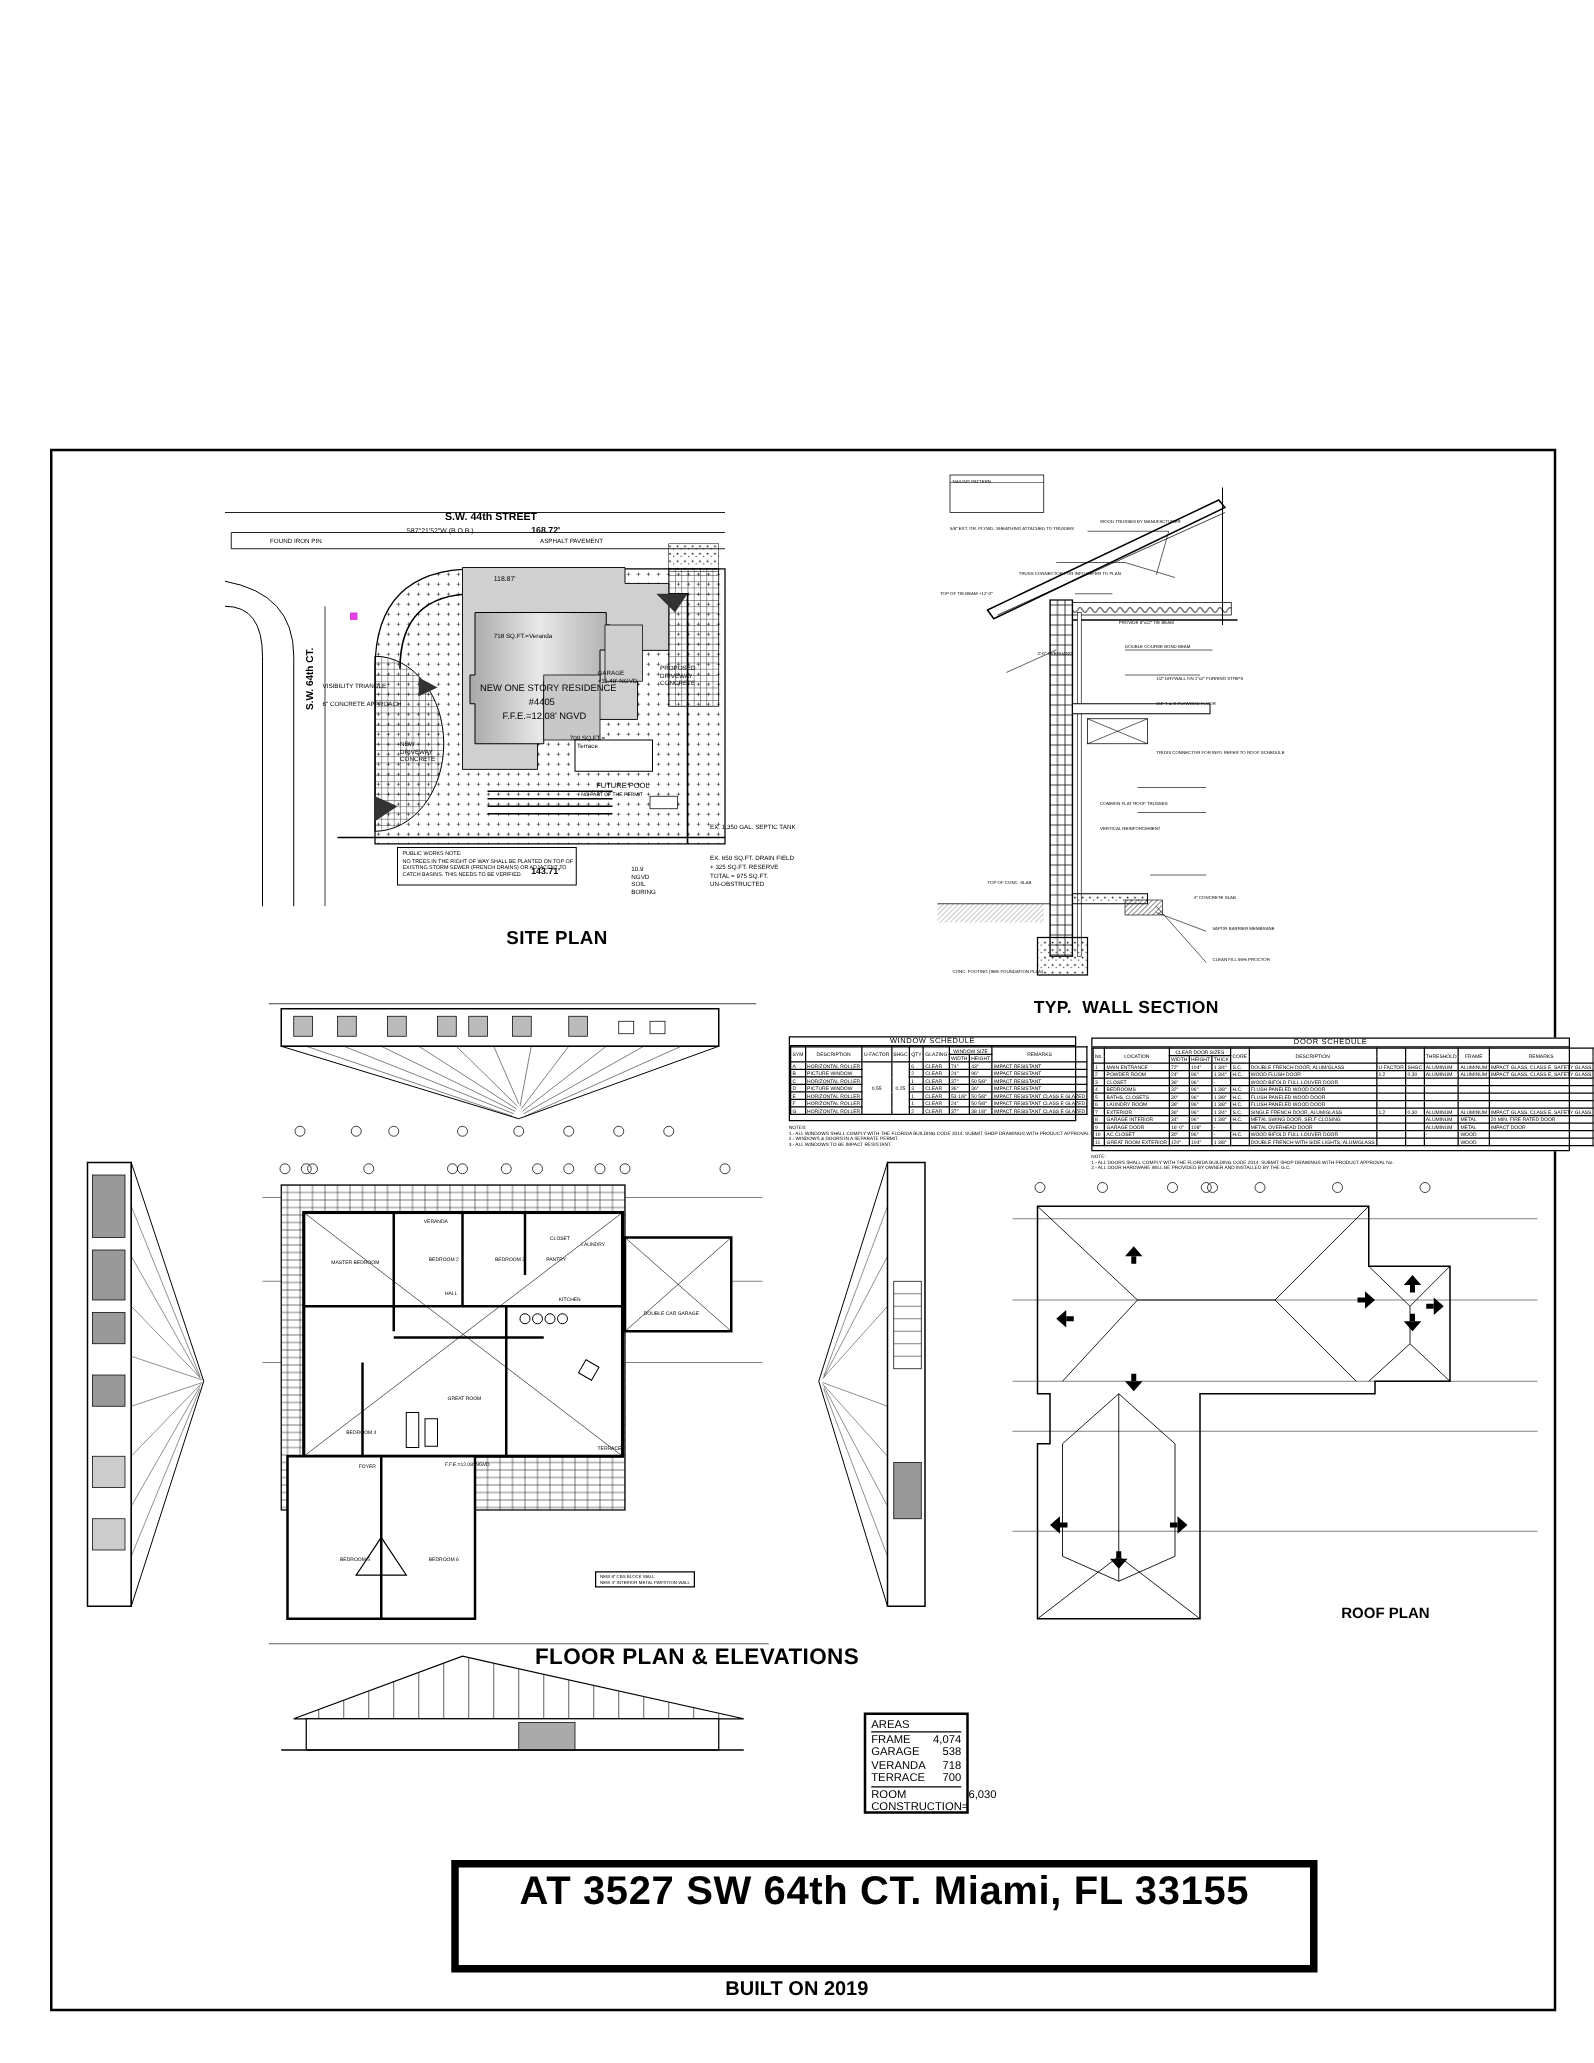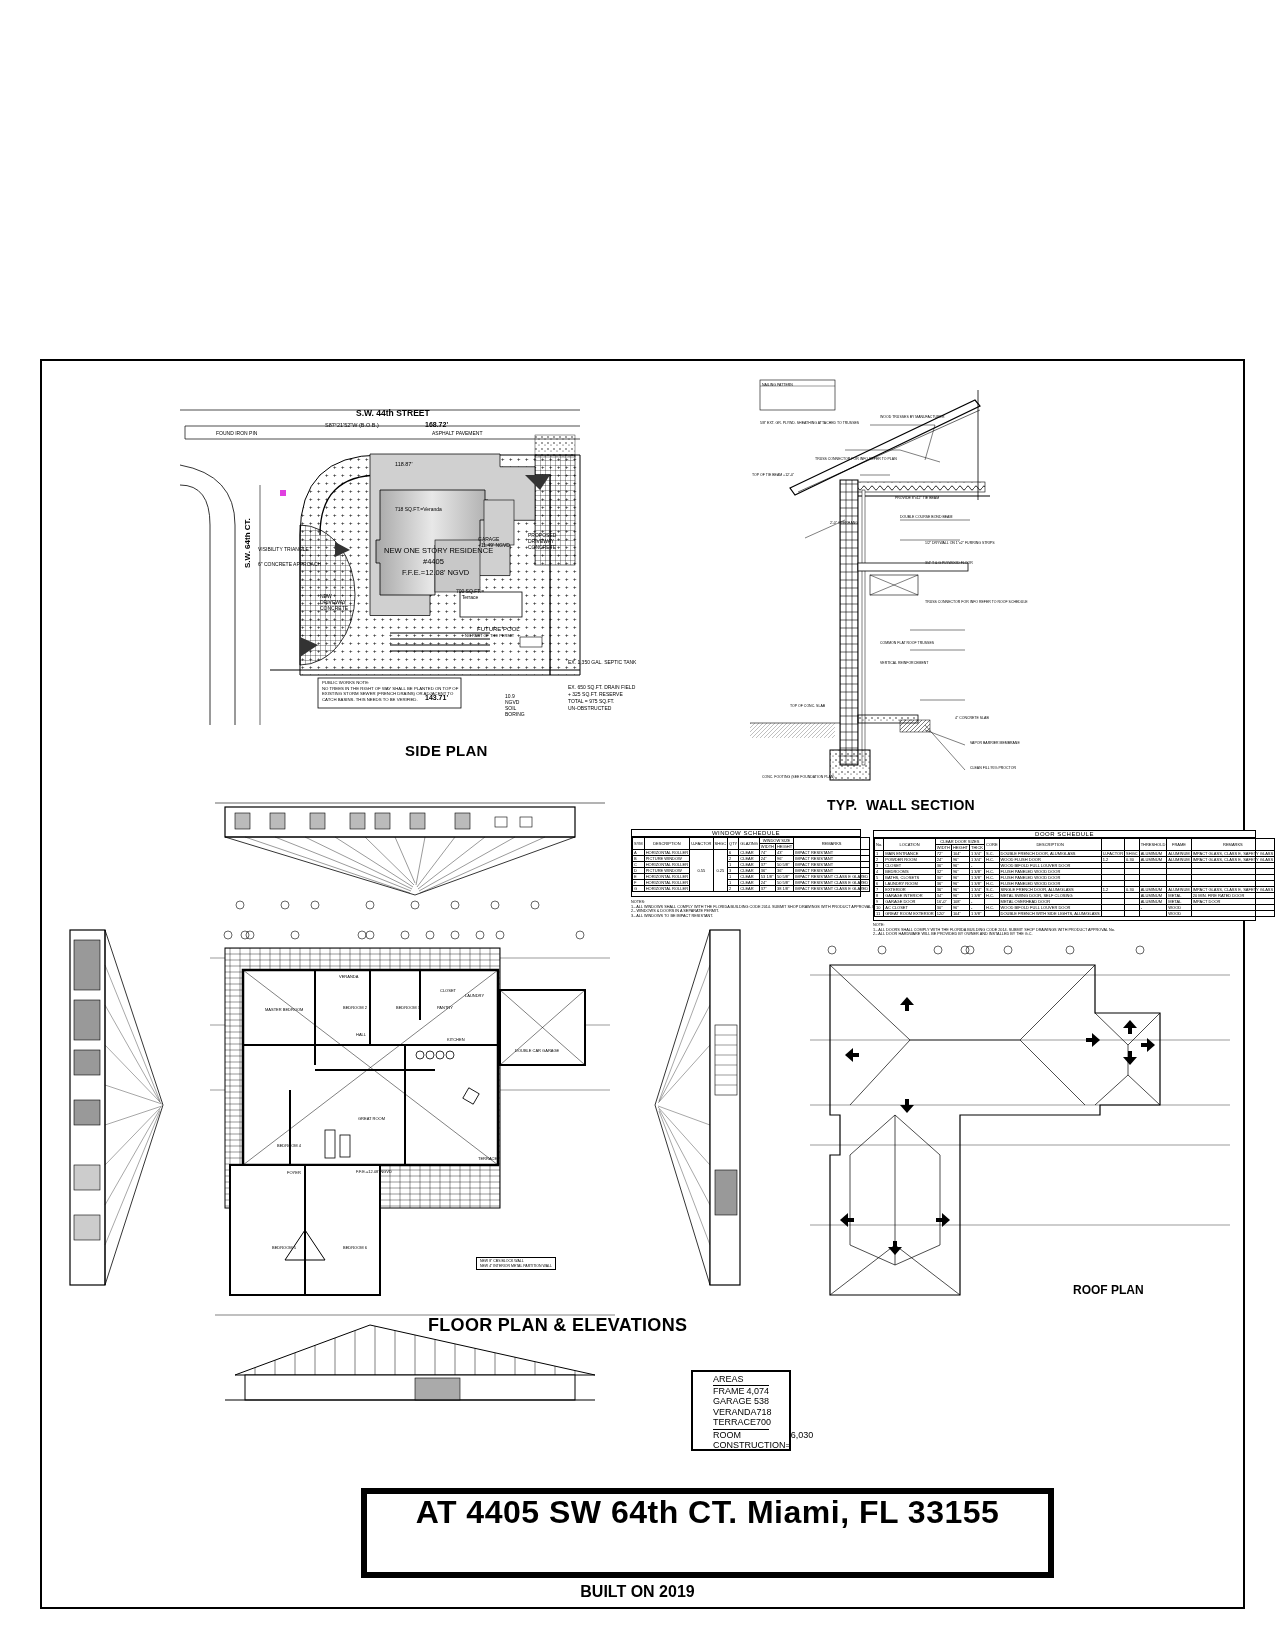--- a/index.html
+++ b/index.html
@@ -11,21 +11,21 @@
   .tiny{font-size:5px;line-height:6px;white-space:nowrap;}
   .sm{font-size:6.5px;line-height:8px;white-space:nowrap;}
   svg{position:absolute;overflow:visible;}
   
   .sched{position:absolute;border:1.5px solid #000;background:#fff;box-sizing:border-box;}
   .sched table{border-collapse:collapse;width:100%;font-size:4px;line-height:5px;}
   .sched td,.sched th{border:0.6px solid #000;padding:0 1px;white-space:nowrap;overflow:hidden;font-weight:normal;}
   .sched .cap{font-size:6px;text-align:center;border-bottom:1px solid #000;letter-spacing:0.5px;}
   .notes{position:absolute;font-size:3.8px;line-height:4.6px;white-space:nowrap;}
   
-  .areas{position:absolute;left:691px;top:1370px;width:100px;height:81px;border:2px solid #000;box-sizing:border-box;padding:2px 20px;font-size:9px;line-height:10.5px;}
+  .areas{position:absolute;left:691px;top:1370px;width:84px;height:81px;border:2px solid #000;box-sizing:border-box;padding:2px 4px;font-size:9px;line-height:10.5px;}
   .areas .hd{border-bottom:1.5px solid #000;}
   .areas .row{display:flex;justify-content:space-between;}
   .areas .tot{border-top:1.5px solid #000;margin-top:1px;}
   
   .tblock{position:absolute;left:361px;top:1488px;width:693px;height:90px;border:6px solid #000;box-sizing:border-box;text-align:center;}
   .tblock .l1{font-size:32px;font-weight:bold;line-height:36px;margin-top:8px;letter-spacing:0.5px;}
   .tblock .l2{font-size:32px;font-weight:bold;line-height:36px;letter-spacing:0.5px;}
   .built{position:absolute;left:0;width:1275px;top:1583px;text-align:center;font-size:16px;font-weight:bold;}
 </style>
 </head>
@@ -120,21 +120,21 @@
   <div class="tiny abs" style="left:568px;top:698px;">TOTAL = 975 SQ.FT.</div>
   <div class="tiny abs" style="left:568px;top:705px;">UN-OBSTRUCTED</div>
   <div class="tiny abs" style="left:505px;top:693px;white-space:normal;width:20px;">10.9 NGVD SOIL BORING</div>
   <div class="lbl" style="left:425px;top:694px;font-size:7px;">143.71'</div>
   <div class="notes" style="left:322px;top:680px;font-size:4.3px;line-height:5.6px;">
     <div>PUBLIC WORKS NOTE:</div>
     <div>NO TREES IN THE RIGHT OF WAY SHALL BE PLANTED ON TOP OF</div>
     <div>EXISTING STORM SEWER (FRENCH DRAINS) OR ADJACENT TO</div>
     <div>CATCH BASINS. THIS NEEDS TO BE VERIFIED.</div>
   </div>
-  <div class="lbl title-lg" style="left:405px;top:742px;">SIDE PLAN</div>
+  <div class="lbl title-lg" style="left:405px;top:742px;">SITE PLAN</div>
 </div>
 
 <div>
   <svg style="left:750px;top:380px;" width="300" height="415" viewBox="0 0 300 415">
     <defs>
       <pattern id="blk" width="6" height="8" patternUnits="userSpaceOnUse">
           <rect width="6" height="8" fill="#fff" stroke="#000" stroke-width="0.6"></rect>
         </pattern>
       <pattern id="ins" width="8" height="8" patternUnits="userSpaceOnUse">
           <path d="M0 4 Q2 0 4 4 T8 4" fill="none" stroke="#000" stroke-width="0.8"></path>
@@ -754,15 +754,15 @@
       <span>TERRACE</span>
       <span>700</span>
     </div>
   <div class="row tot">
       <span>ROOM CONSTRUCTION=</span>
       <span>6,030</span>
     </div>
 </div>
 
 <div class="tblock">
-  <div class="l2">AT 4405 SW 64th CT. Miami, FL 33155</div>
+  <div class="l2">AT 3527 SW 64th CT. Miami, FL 33155</div>
 </div>
 <div class="built">BUILT ON 2019</div>
 
 </body></html>

